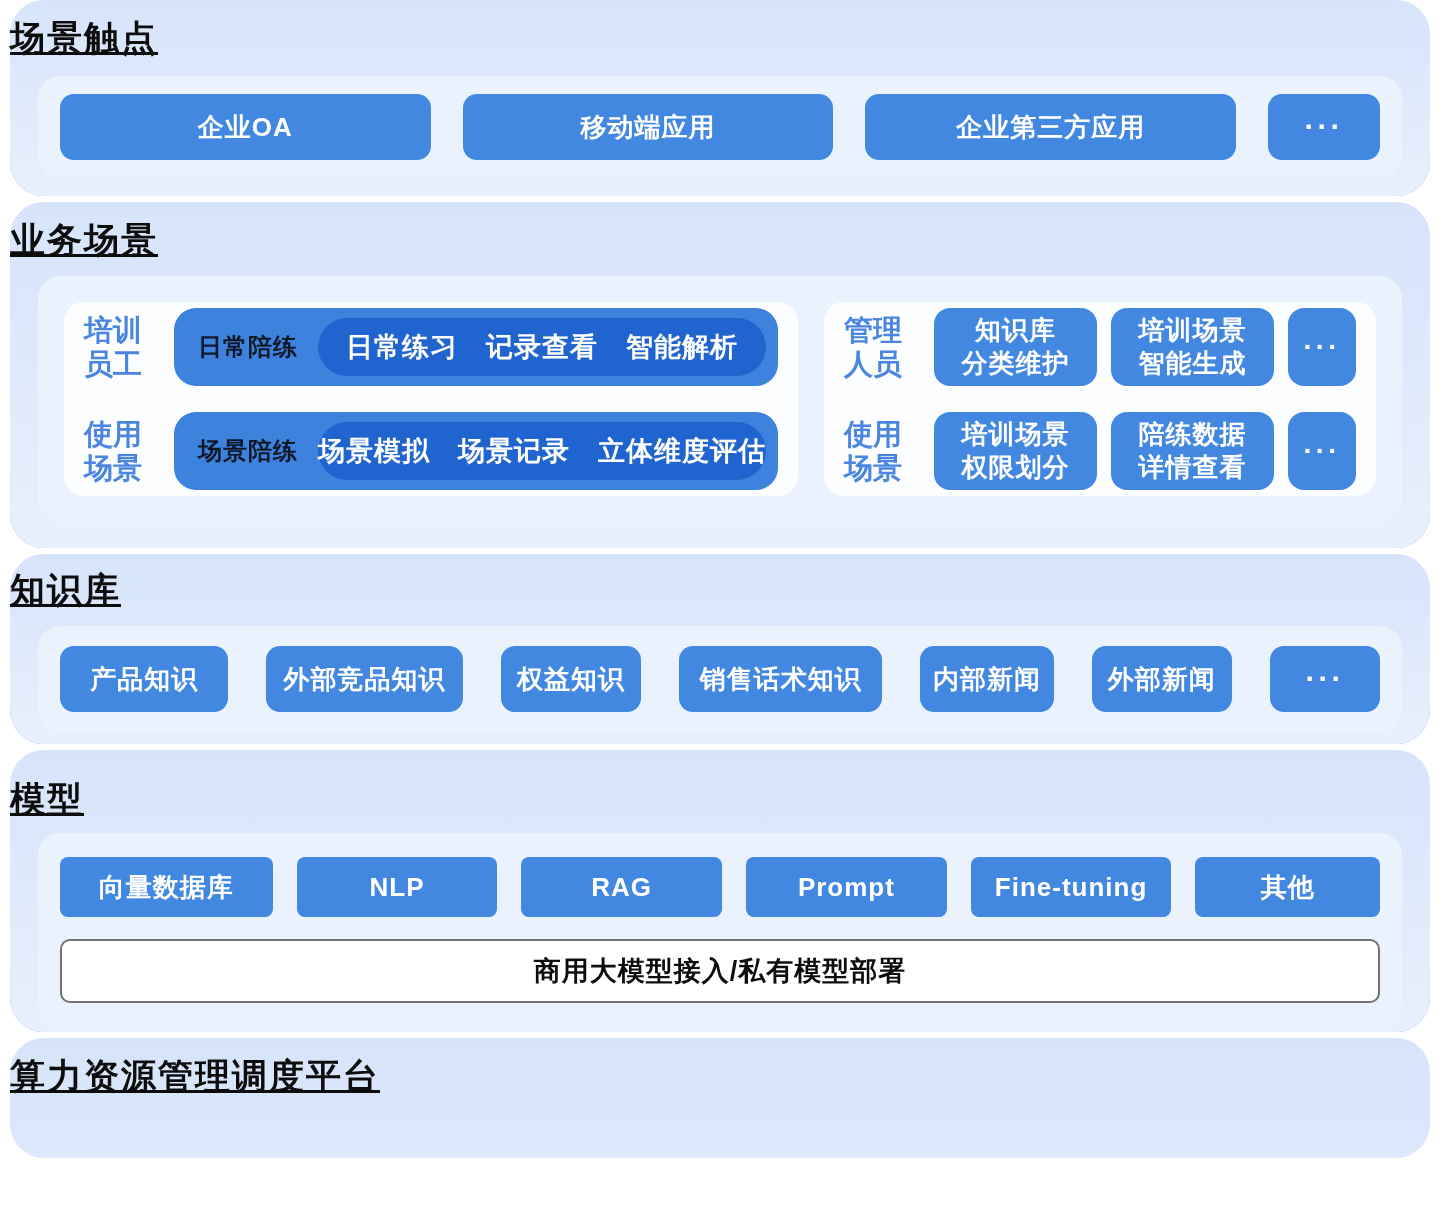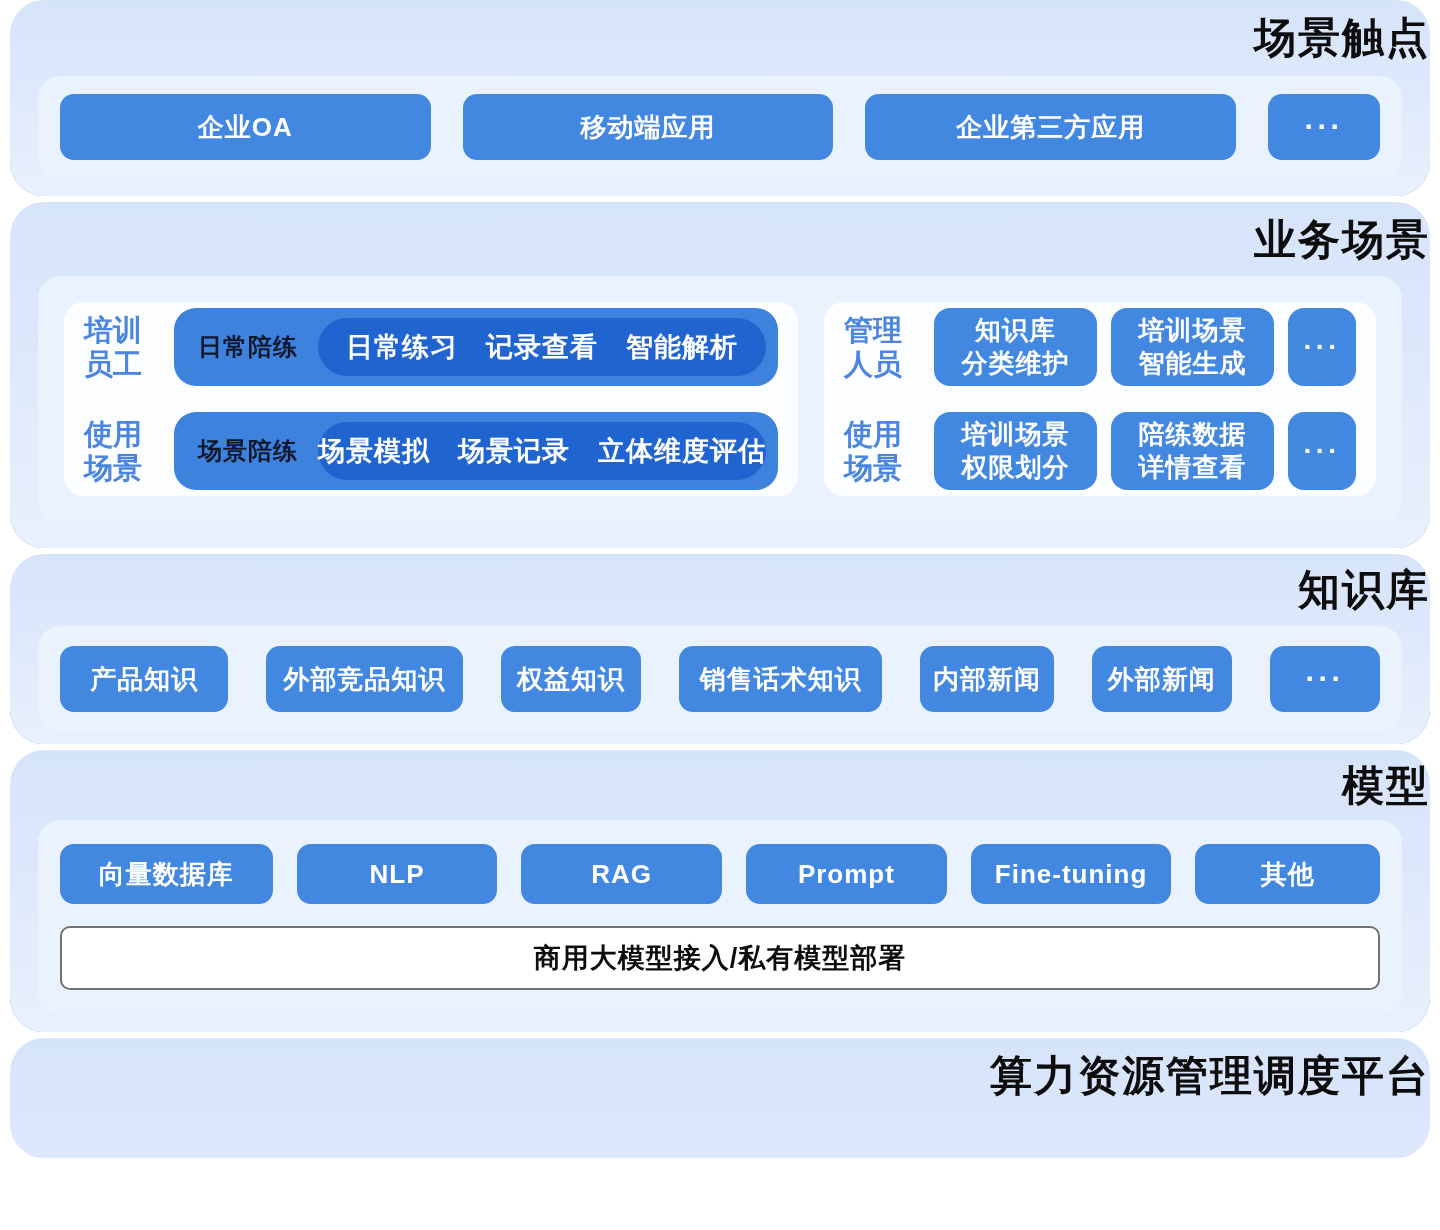--- a/index.html
+++ b/index.html
@@ -12,22 +12,22 @@
   .band { position: relative; margin: 0 10px 6px 10px; }
   .band-shadow {
     position: absolute; left: 0; right: 0; top: 22px; bottom: 0;
     background: #8c9fe4; border-radius: 34px;
   }
   .panel {
     position: relative; border-radius: 34px;
     background: linear-gradient(180deg, #d6e4fa 0%, #dee9fb 48%, #e9f0fd 100%);
   }
   .band-title {
-    text-align: right; font-size: 42px; font-weight: 700;
-    letter-spacing: 2px; color: #0d0d0d; line-height: 44px;
+    text-align: left; font-size: 35px; font-weight: 700;
+    letter-spacing: 2px; color: #0d0d0d; line-height: 44px; text-decoration: underline;
   }
   .inner {
     margin: 0 28px; background: #eaf2fd; border-radius: 22px;
   }
   .btn {
     background: #4287e0; color: #ffffff; border-radius: 14px;
     display: flex; align-items: center; justify-content: center;
     font-size: 26px; font-weight: 600; letter-spacing: 1px;
     cursor: pointer; white-space: nowrap;
   }
@@ -68,25 +68,25 @@
   .btn-two-line { flex-direction: column; line-height: 1.28; border-radius: 16px; }
   .btn-sq { border-radius: 16px; font-size: 28px; }
 
   
   .panel-3 { height: 190px; padding-top: 14px; }
   .panel-3 .band-title { margin-bottom: 14px; }
   .inner-3 { height: 106px; padding: 20px 22px; display: flex; gap: 38px; }
   .inner-3 .btn-more { flex: none; width: 110px; }
 
   
-  .panel-4 { height: 282px; padding-top: 14px; }
+  .panel-4 { height: 282px; padding-top: 27px; }
   .panel-4 .band-title { margin-bottom: 12px; }
   .inner-4 { padding: 24px 22px; }
   .model-row { display: flex; gap: 24px; height: 60px; margin-bottom: 22px; }
-  .model-row .btn { flex: 1; }
+  .model-row .btn { flex: 1; border-radius: 8px; }
   .banner {
     height: 64px; background: #ffffff; border: 2px solid #737373; border-radius: 10px;
     display: flex; align-items: center; justify-content: center;
     font-size: 27px; font-weight: 700; color: #0d0d0d; letter-spacing: 1px;
   }
 
   
   .panel-5 { height: 120px; padding-top: 16px; background: linear-gradient(180deg, #d6e4fa 0%, #dce8fb 100%); }
 </style>
 </head>

